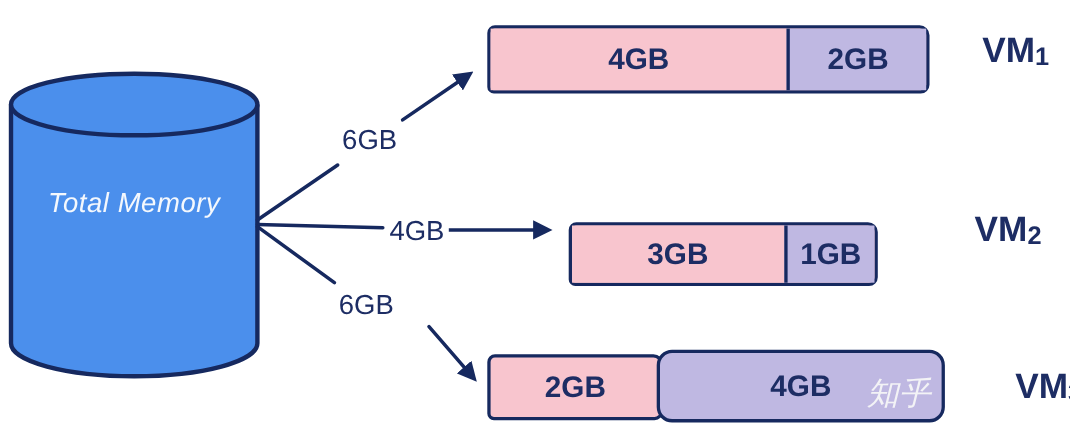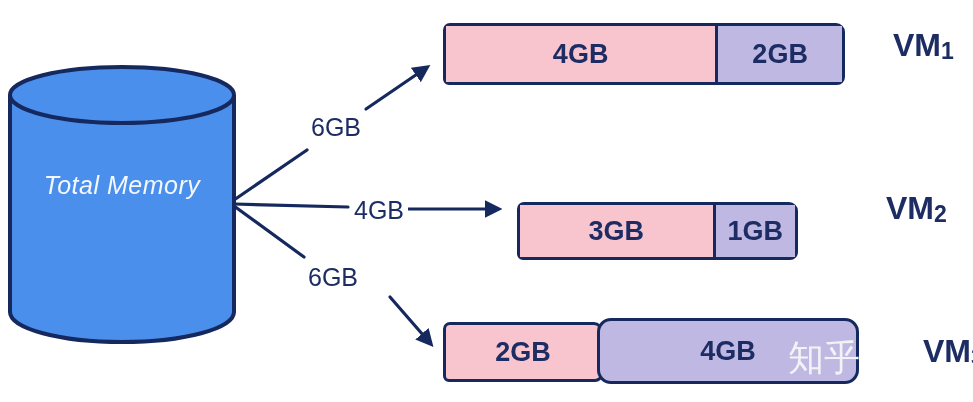--- a/index.html
+++ b/index.html
@@ -93,24 +93,25 @@
   .vm-label .sub {
     font-size: 0.72em;
     vertical-align: -0.12em;
   }
 
   .watermark {
     position: absolute;
     left: 788px; top: 340px;
     display: flex;
     gap: 24px;
-    font-size: 36px;
+    font-size: 29px;
     line-height: 36px;
     z-index: 4;
     white-space: nowrap;
+    font-style: italic;
   }
   .watermark .brand  { color: var(--watermark-light); }
   .watermark .author { color: var(--watermark-gray); opacity: 0.9; }
 </style>
 </head>
 <body>
 
 <div class="canvas">
 
   <svg class="art" viewBox="0 0 973 402">

